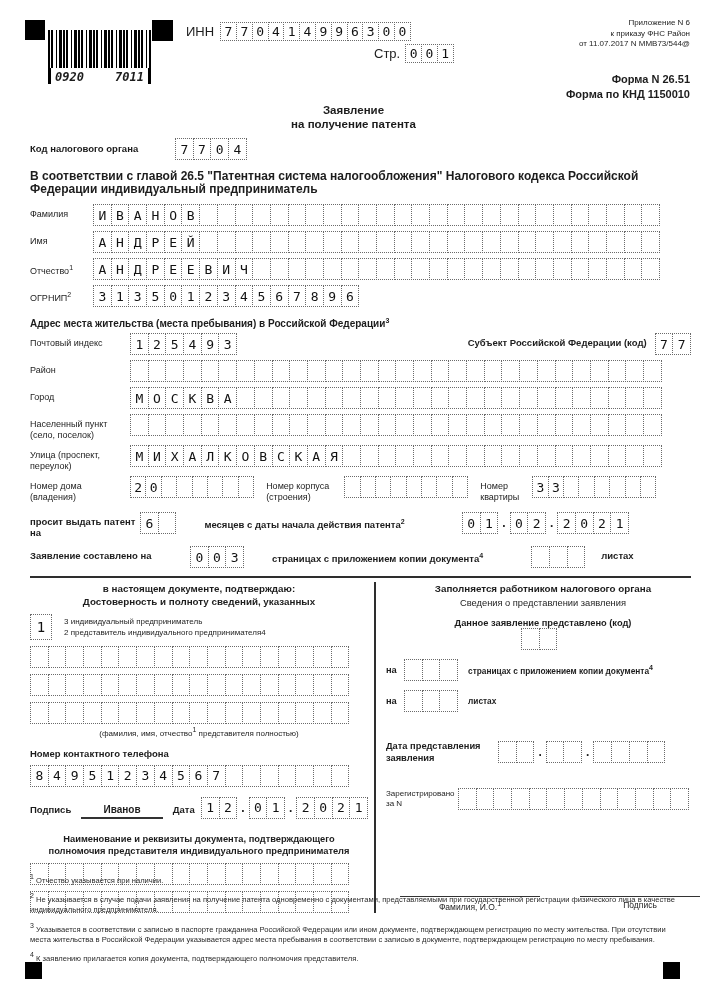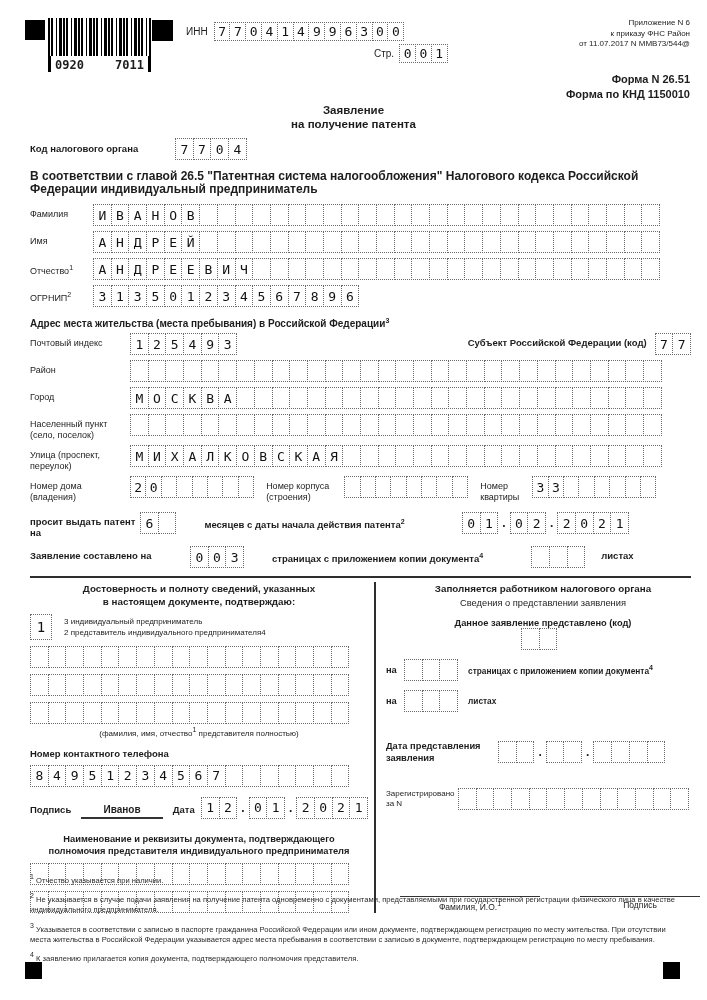--- a/index.html
+++ b/index.html
@@ -8,28 +8,28 @@
           color:#1d1d1d; overflow:hidden; }
 
   
   .sq { position:absolute; background:#000; }
   .sq-tl { left:25px; top:20px; width:20px; height:20px; }
   .sq-t2 { left:152px; top:20px; width:21px; height:21px; }
   .sq-bl { left:25px; top:962px; width:17px; height:17px; }
   .sq-br { left:663px; top:962px; width:17px; height:17px; }
 
   
-  .barcode { position:absolute; left:48px; top:18px; width:103px; }
+  .barcode { position:absolute; left:48px; top:30px; width:103px;font-style:italic; }
   .bars { height:38px;
     background:repeating-linear-gradient(90deg,#000 0 2px,#fff 2px 3px,#000 3px 5px,#fff 5px 8px,#000 8px 9px,#fff 9px 11px,#000 11px 14px,#fff 14px 15px); }
   .bc-text { display:flex; justify-content:space-between; padding:0 4px; font-family:"DejaVu Sans Mono",monospace;
     font-size:12px; font-weight:bold; border-left:3px solid #000; border-right:3px solid #000; height:16px; align-items:flex-end;}
   .inn-row { position:absolute; left:186px; top:22px; display:flex; align-items:center; gap:6px; }
   .str-row { position:absolute; left:374px; top:44px; display:flex; align-items:center; gap:5px; }
-  .hdr-lbl { font-size:10px; }
+  .hdr-lbl { font-size:13px; }
   .appendix { position:absolute; right:17px; top:18px; text-align:right; font-size:8px; line-height:10.5px; }
   .formno { position:absolute; right:17px; top:72px; text-align:right; font-size:11px; font-weight:bold; line-height:15px; }
   .doc-title { position:absolute; left:0; right:0; top:103px; text-align:center; font-size:11.5px; font-weight:bold; line-height:14px; }
 
   
   .flow { position:absolute; left:0; right:0; top:138px; }
   .frow { display:flex; align-items:flex-start; margin:0 16px 5px 30px; }
   .flabel { font-size:9px; line-height:10.5px; padding-top:5px; flex:0 0 63px; }
   .flabel.w100 { flex:0 0 100px; }
   .flabel.bold { font-weight:bold; font-size:9.5px; }
@@ -510,22 +510,22 @@
           <span class="cell"></span>
           <span class="cell"></span>
           <span class="cell"></span>
         </div>
       <div class="flabel bold" style="flex:0 0 auto;margin-left:16px;">листах</div>
     </div>
 
     <div class="section">
       <div class="sec-left">
         <div class="c-head">
+          <div>в настоящем документе, подтверждаю:</div>
           <div>Достоверность и полноту сведений, указанных</div>
-          <div>в настоящем документе, подтверждаю:</div>
         </div>
         <div class="chk-row">
           <div class="cells cell-big">
               <span class="cell">1</span>
             </div>
           <div class="options">
             <div>3  индивидуальный предприниматель</div>
             <div>2  представитель индивидуального предпринимателя4</div>
           </div>
         </div>

